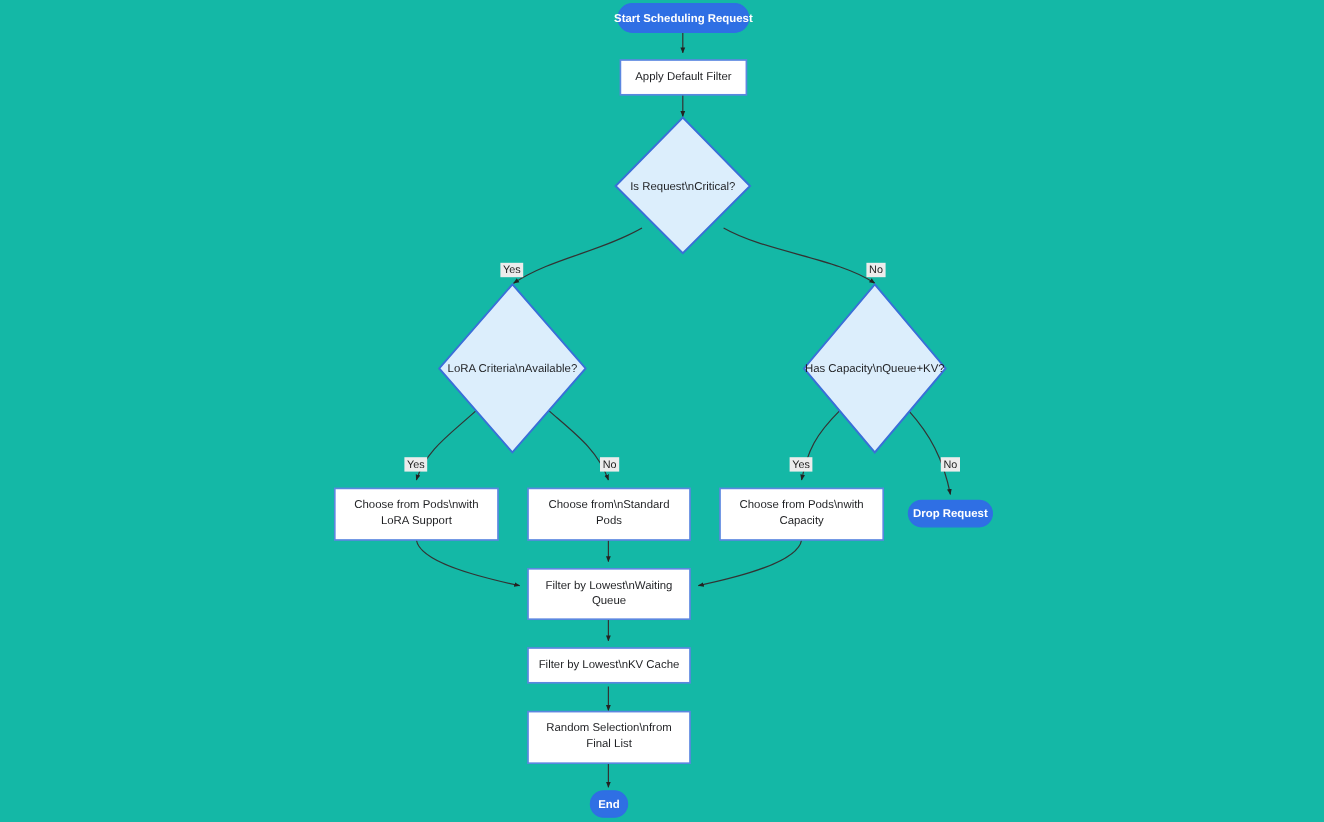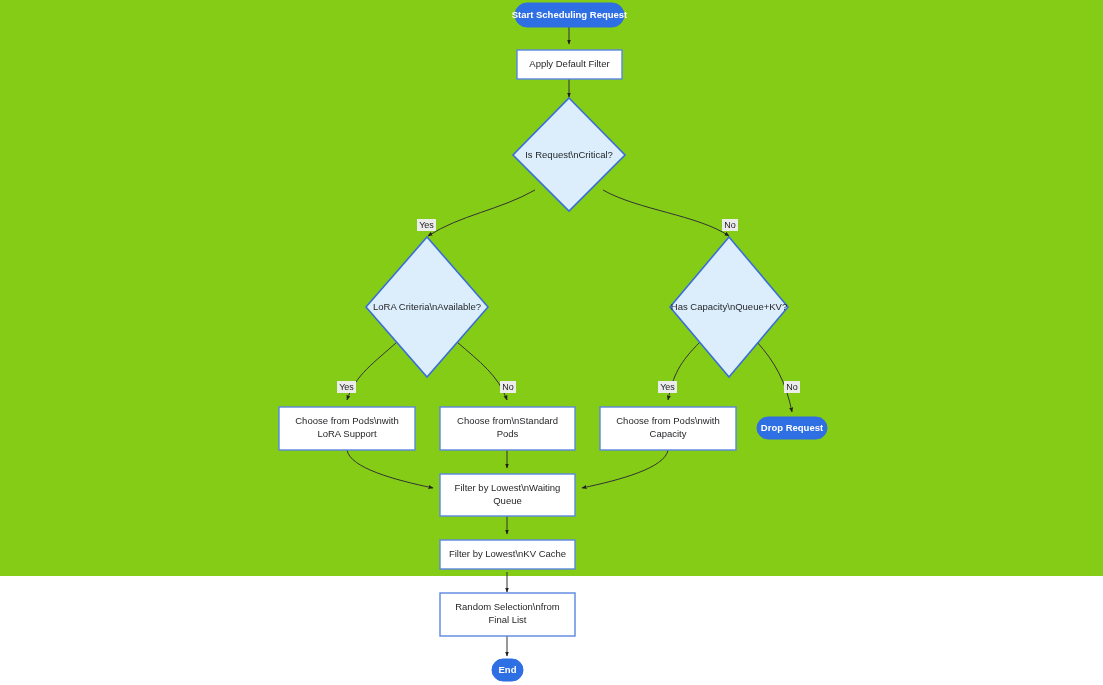--- a/index.html
+++ b/index.html
@@ -9,22 +9,22 @@
   }
   body {
     width: 1103px;
     height: 685px;
     overflow: hidden;
     font-family: "Liberation Sans", sans-serif;
   }
   #flowchart-root {
     position: relative;
     width: 1103px;
-    height: 576px;
-    background: #84cc16;
+    height: 685px;
+    background: #14b8a6;
   }
   svg#flow-svg {
     position: absolute;
     top: 0;
     left: 0;
     width: 1103px;
     height: 685px;
   }
   .edge-path {
     fill: none;

